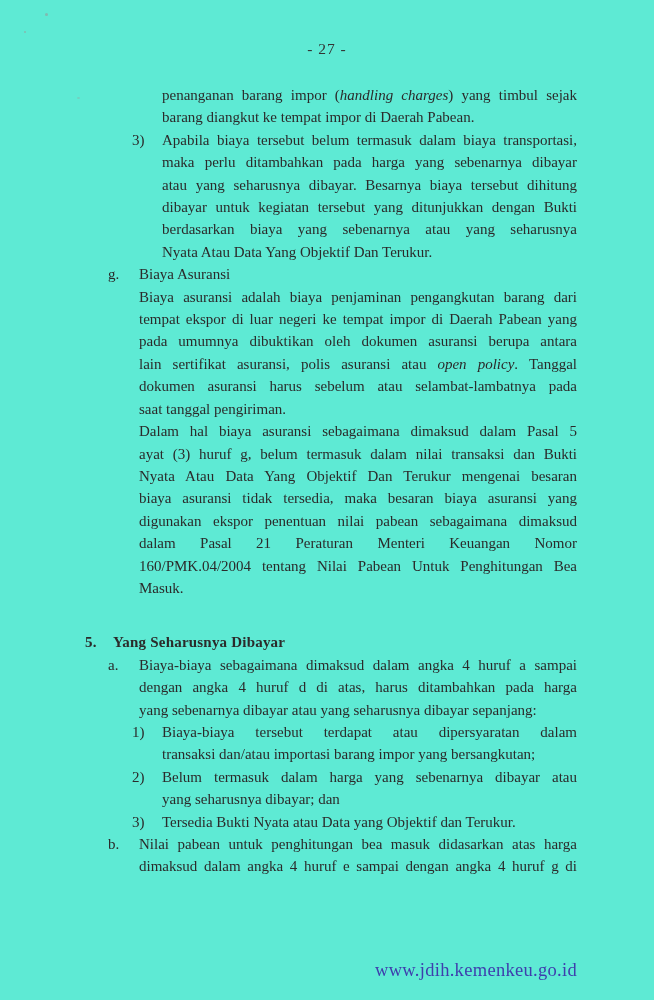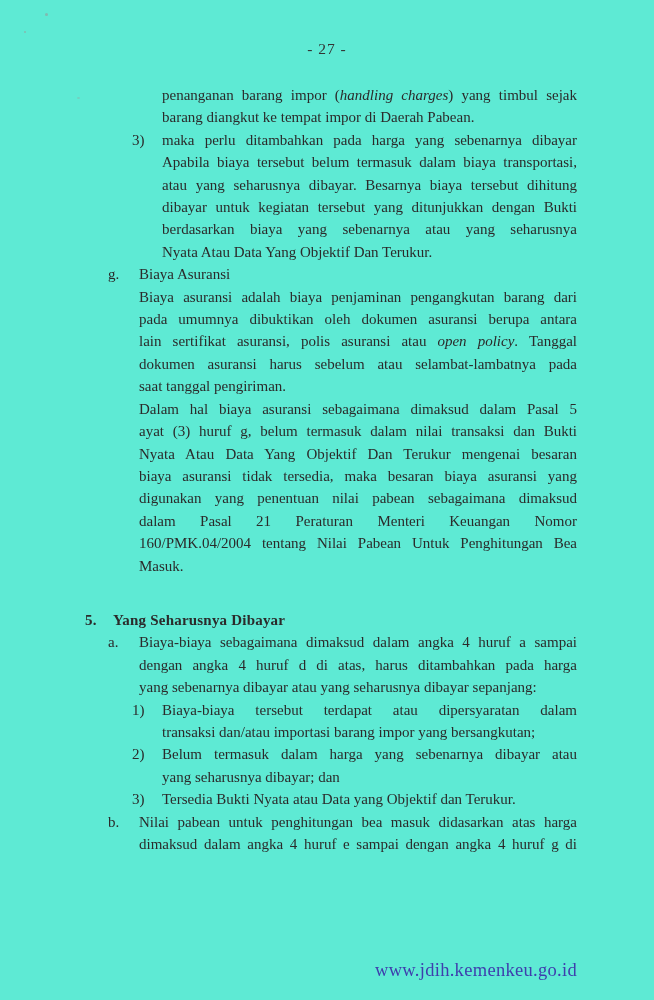--- a/index.html
+++ b/index.html
@@ -56,44 +56,45 @@
 
   <div id="page-number">- 27 -</div>
 
   <div id="doc-content">
       <div class="block lvl-num">
         <div class="line just"><span>penanganan barang impor (</span><i>handling charges</i><span>) yang timbul sejak</span></div>
         <div class="line"><span>barang diangkut ke tempat impor di Daerah Pabean.</span></div>
       </div>
       <div class="block lvl-num">
         <span class="marker">3)</span>
+        <div class="line just"><span>Apabila biaya tersebut belum termasuk dalam biaya transportasi,</span></div>
         <div class="line just"><span>maka perlu ditambahkan pada harga yang sebenarnya dibayar</span></div>
-        <div class="line just"><span>Apabila biaya tersebut belum termasuk dalam biaya transportasi,</span></div>
         <div class="line just"><span>atau yang seharusnya dibayar. Besarnya biaya tersebut dihitung</span></div>
         <div class="line just"><span>dibayar untuk kegiatan tersebut yang ditunjukkan dengan Bukti</span></div>
         <div class="line just"><span>berdasarkan biaya yang sebenarnya atau yang seharusnya</span></div>
         <div class="line"><span>Nyata Atau Data Yang Objektif Dan Terukur.</span></div>
       </div>
       <div class="block lvl-letter">
         <span class="marker">g.</span>
         <div class="line"><span>Biaya Asuransi</span></div>
       </div>
       <div class="block lvl-letter">
         <div class="line just"><span>Biaya asuransi adalah biaya penjaminan pengangkutan barang dari</span></div>
+        <div class="line just"><span>tempat ekspor di luar negeri ke tempat impor di Daerah Pabean yang</span></div>
         <div class="line just"><span>pada umumnya dibuktikan oleh dokumen asuransi berupa antara</span></div>
         <div class="line just"><span>lain sertifikat asuransi, polis asuransi atau </span><i>open policy</i><span>. Tanggal</span></div>
         <div class="line just"><span>dokumen asuransi harus sebelum atau selambat-lambatnya pada</span></div>
         <div class="line"><span>saat tanggal pengiriman.</span></div>
       </div>
       <div class="block lvl-letter">
         <div class="line just"><span>Dalam hal biaya asuransi sebagaimana dimaksud dalam Pasal 5</span></div>
         <div class="line just"><span>ayat (3) huruf g, belum termasuk dalam nilai transaksi dan Bukti</span></div>
         <div class="line just"><span>Nyata Atau Data Yang Objektif Dan Terukur mengenai besaran</span></div>
         <div class="line just"><span>biaya asuransi tidak tersedia, maka besaran biaya asuransi yang</span></div>
-        <div class="line just"><span>digunakan yang penentuan nilai pabean sebagaimana dimaksud</span></div>
+        <div class="line just"><span>digunakan ekspor penentuan nilai pabean sebagaimana dimaksud</span></div>
         <div class="line just"><span>dalam Pasal 21 Peraturan Menteri Keuangan Nomor</span></div>
         <div class="line just"><span>160/PMK.04/2004 tentang Nilai Pabean Untuk Penghitungan Bea</span></div>
         <div class="line"><span>Masuk.</span></div>
       </div>
       <div class="block lvl-section bold gap-before">
         <span class="marker">5.</span>
         <div class="line"><span>Yang Seharusnya Dibayar</span></div>
       </div>
       <div class="block lvl-letter">
         <span class="marker">a.</span>

